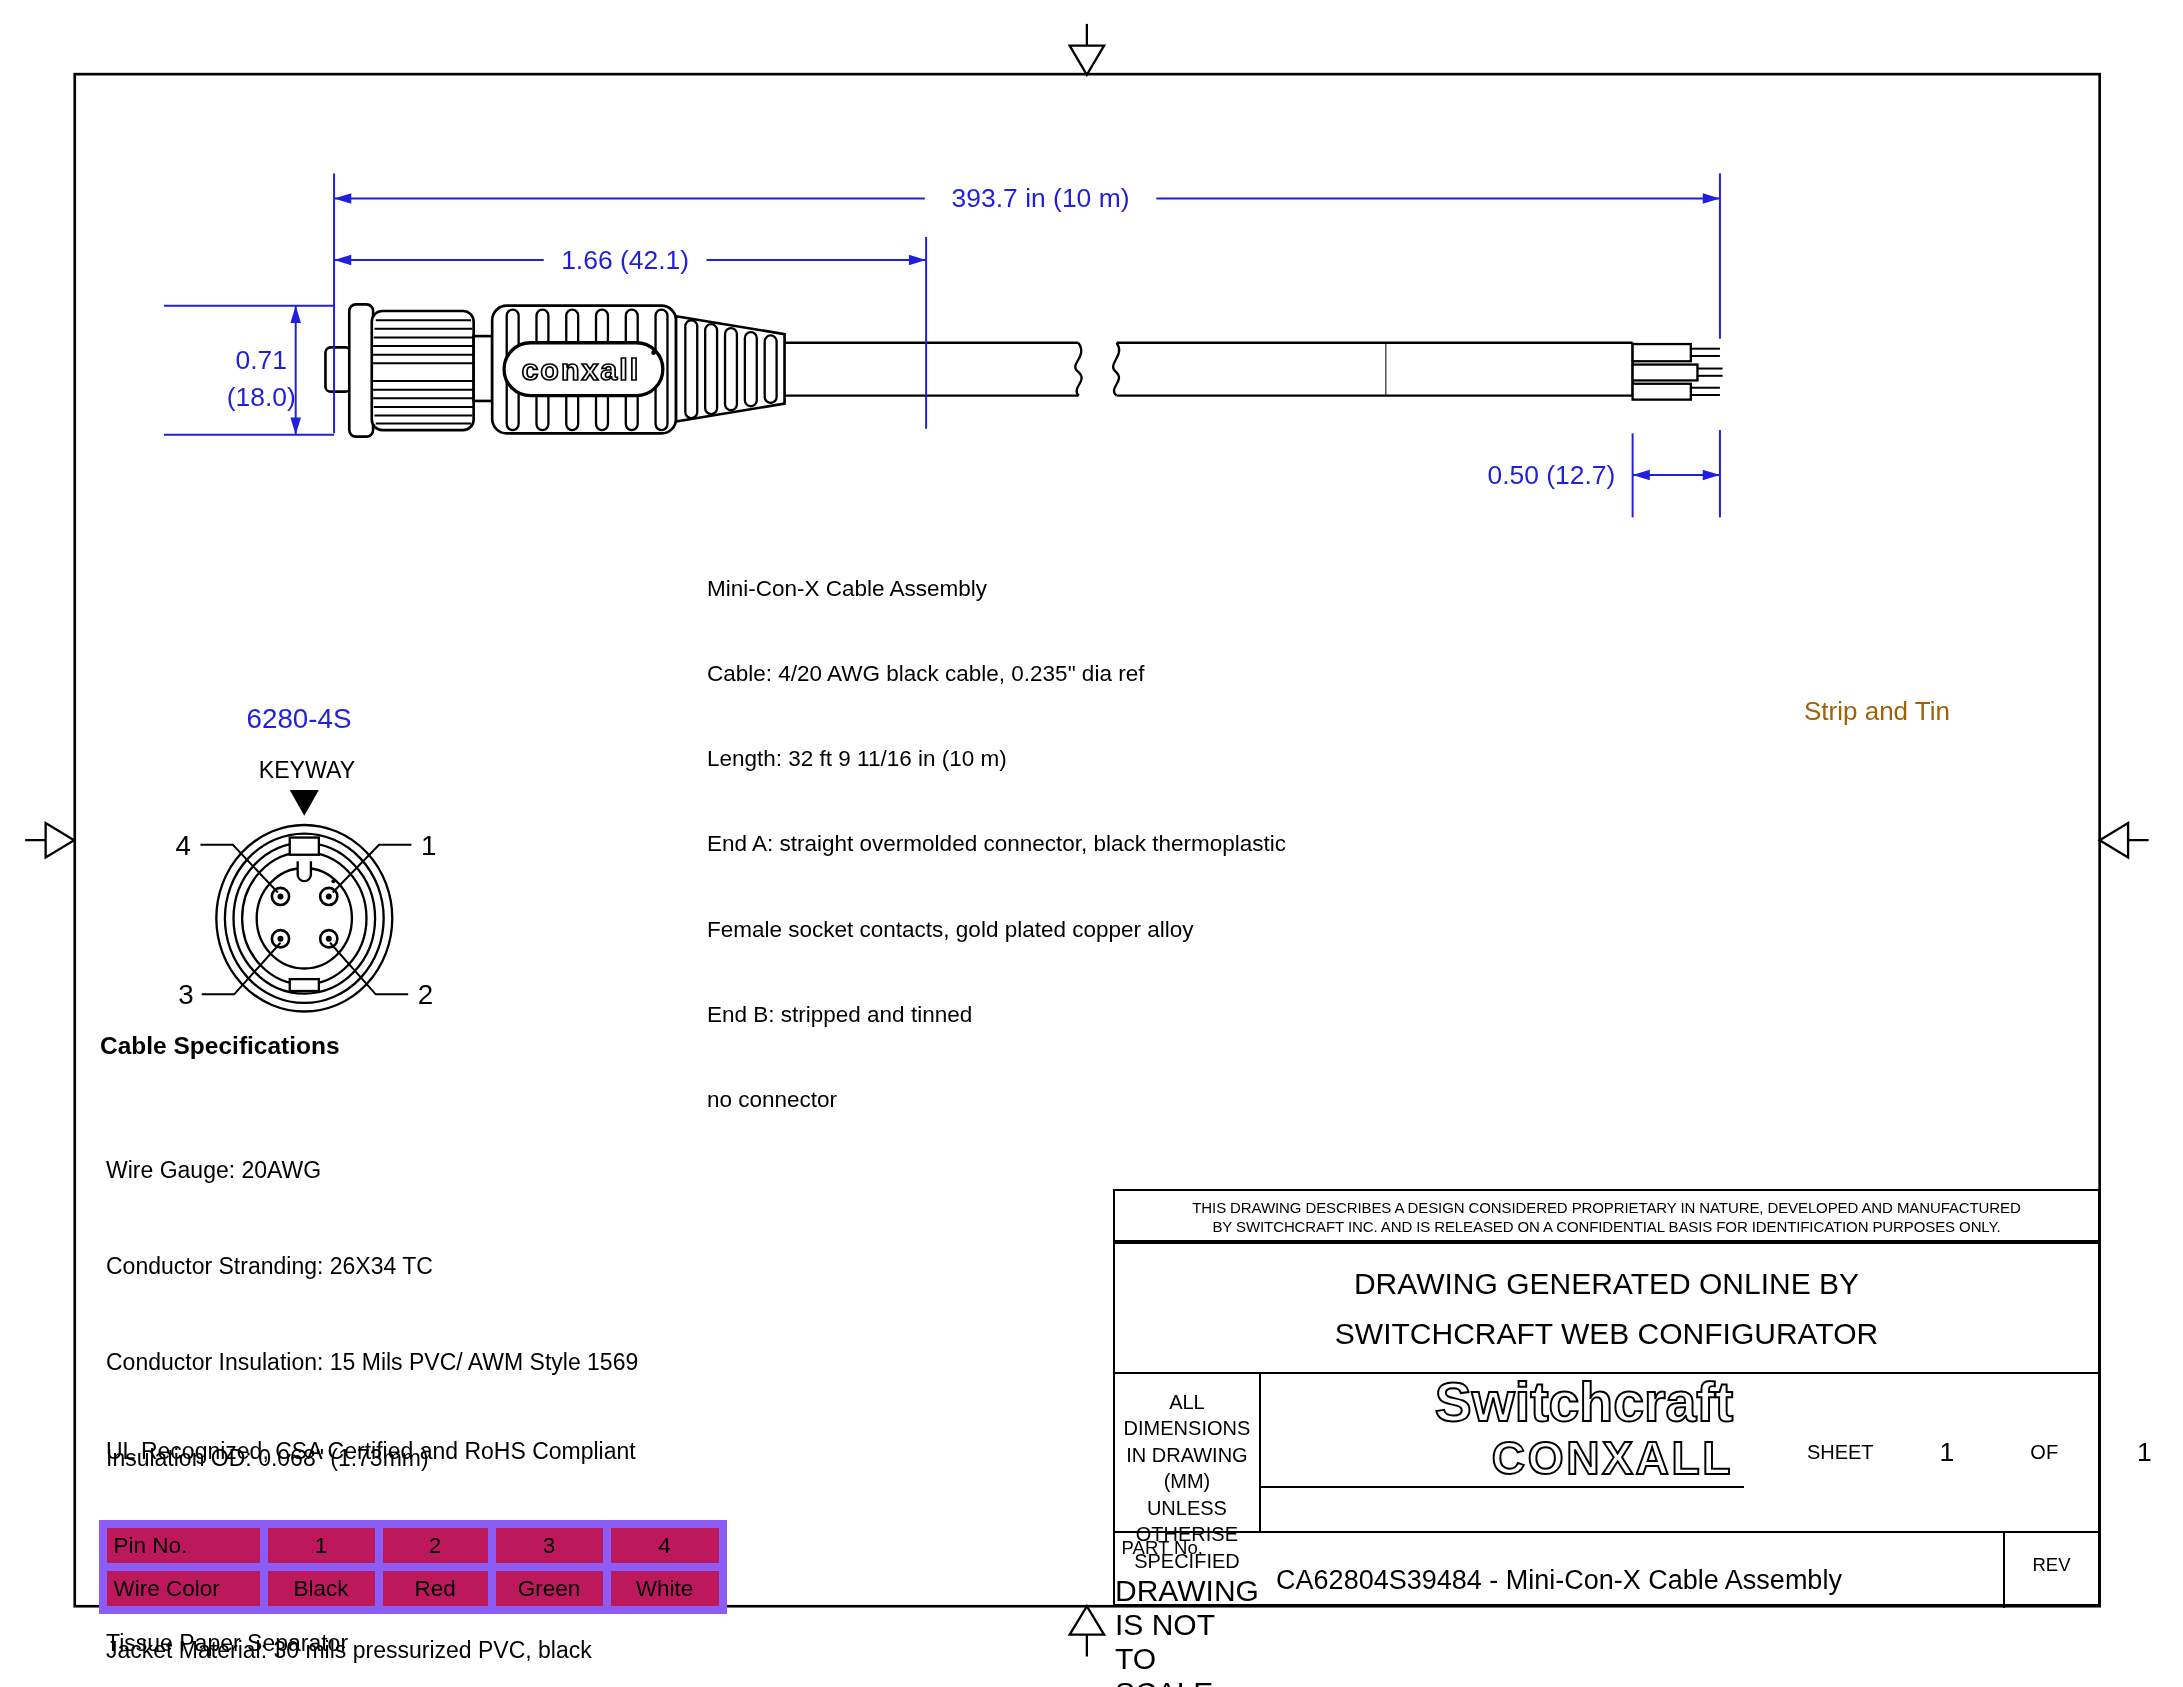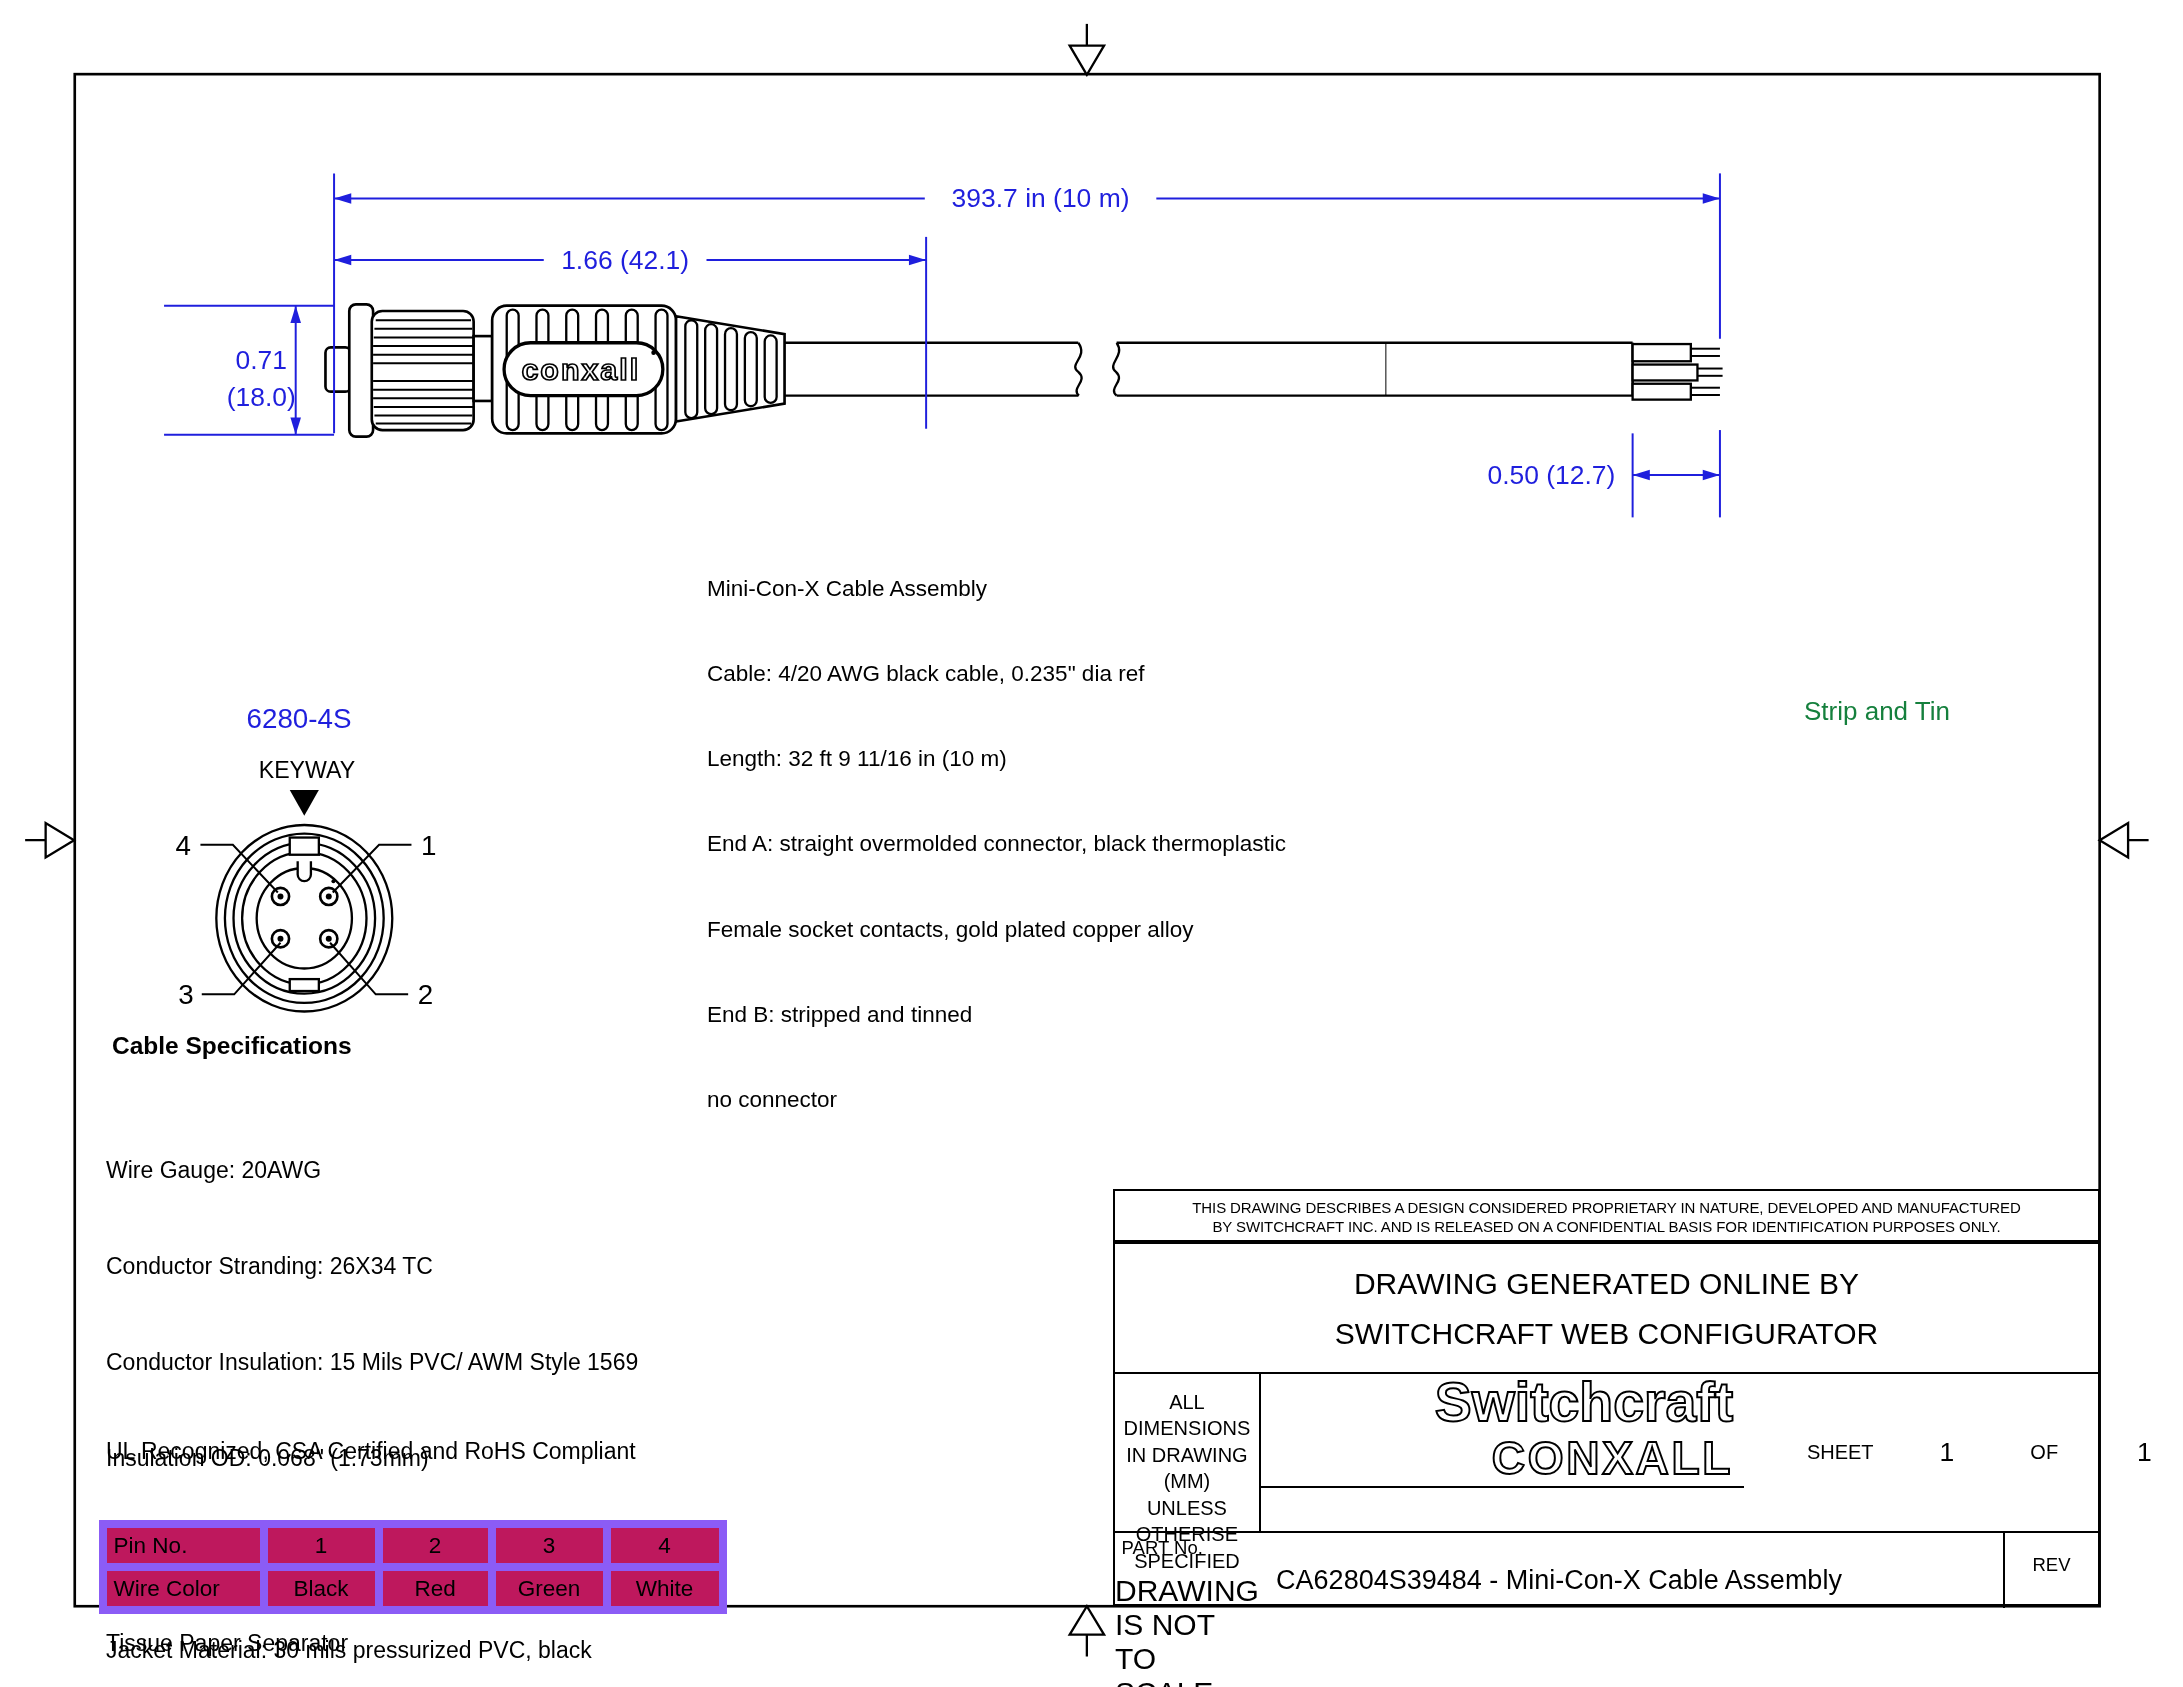--- a/index.html
+++ b/index.html
@@ -6,25 +6,25 @@
   .page{position:relative;width:2183px;height:1687px;background:#ffffff;
         font-family:"Liberation Sans",sans-serif;color:#000;overflow:hidden;}
   svg.overlay{position:absolute;left:0;top:0;}
 
   .abs{position:absolute;}
 
   
   .desc{left:707px;top:518px;font-size:22.5px;line-height:28.4px;white-space:pre;}
 
   
-  .blue{color:#15803d;}
+  .blue{color:#a16207;}
   .strip-note{left:1804px;top:696px;font-size:26px;}
 
   
-  .spec-title{left:112px;top:1032px;font-size:24.5px;font-weight:bold;}
+  .spec-title{left:100px;top:1032px;font-size:24.5px;font-weight:bold;}
   .spec-lines{left:106px;top:1090px;font-size:23px;line-height:32px;white-space:pre;}
   .comp-lines{left:106px;top:1371px;font-size:23px;line-height:32px;white-space:pre;}
 
   
   table.pin-table{position:absolute;left:99px;top:1520px;border-collapse:collapse;font-size:22.5px;}
   table.pin-table td{border:8px solid #8b5cf6;height:33px;text-align:center;vertical-align:middle;background:#be185d;}
   table.pin-table td.lbl{text-align:left;padding-left:6.6px;width:145px;}
   table.pin-table td.c1{width:105px;} table.pin-table td.c2{width:103px;}
   table.pin-table td.c3{width:105px;} table.pin-table td.c4{width:106px;}
 

